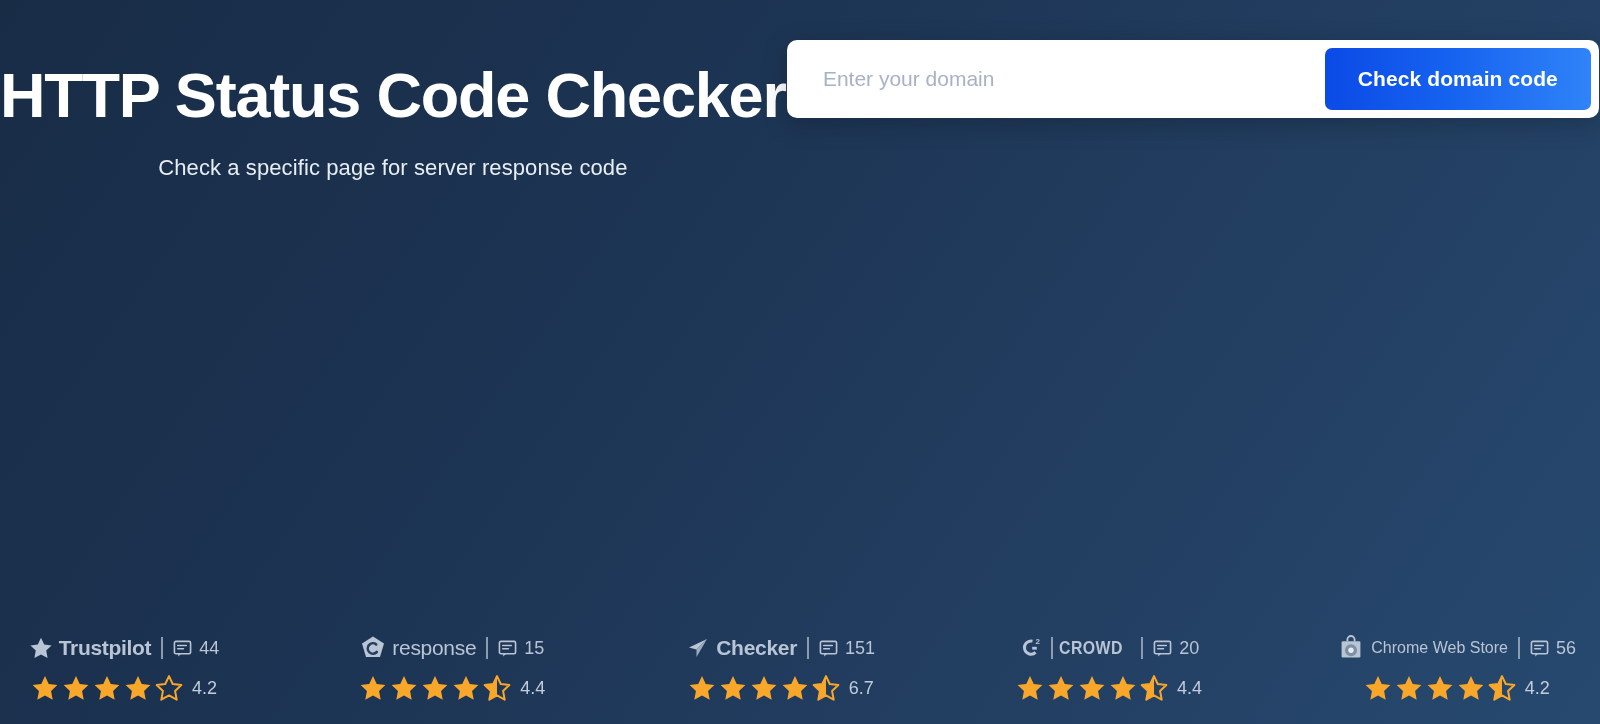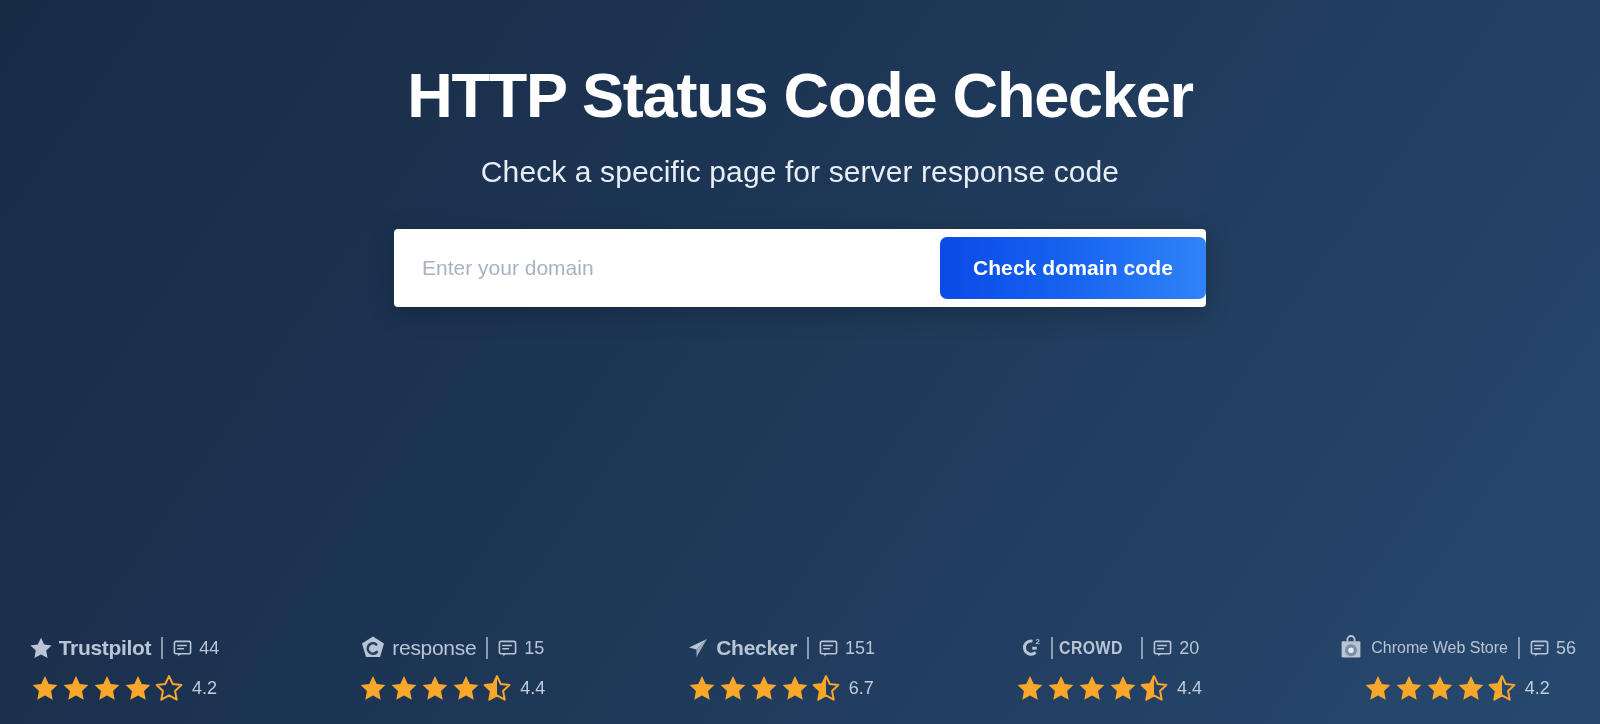--- a/index.html
+++ b/index.html
@@ -15,61 +15,62 @@
     background: linear-gradient(125deg, #182c46 0%, #1b3250 30%, #213c5e 62%, #27496f 100%);
     color: #ffffff;
     position: relative;
   }
 
   .page {
     width: 1600px;
     height: 724px;
     position: relative;
     display: flex;
-    flex-direction: column;
+    flex-direction: row;
   }
 
   
   .hero {
     padding-top: 62px;
     text-align: center;
   }
 
   .hero-title {
     font-size: 63px;
     line-height: 1.06;
     font-weight: 700;
     letter-spacing: -1.2px;
     color: #ffffff;
   }
 
   .hero-subtitle {
     margin-top: 26px;
-    font-size: 30px;
+    font-size: 22px;
     font-weight: 400;
     color: #e8edf4;
     letter-spacing: 0.1px;
   }
 
   
   .search-wrap {
     margin: 40px auto 0 auto;
     width: 812px;
     display: flex;
     justify-content: center;
   }
 
   .search-bar {
     width: 812px;
     height: 78px;
     background: #ffffff;
-    border-radius: 4px;
+    border-radius: 10px;
     display: flex;
     align-items: center;
     justify-content: space-between;
+    padding: 8px;
     box-shadow: 0 6px 26px rgba(0,0,0,0.22);
   }
 
   .search-input {
     flex: 1 1 auto;
     height: 62px;
     border: none;
     outline: none;
     background: transparent;
     font-family: "Liberation Sans", sans-serif;

